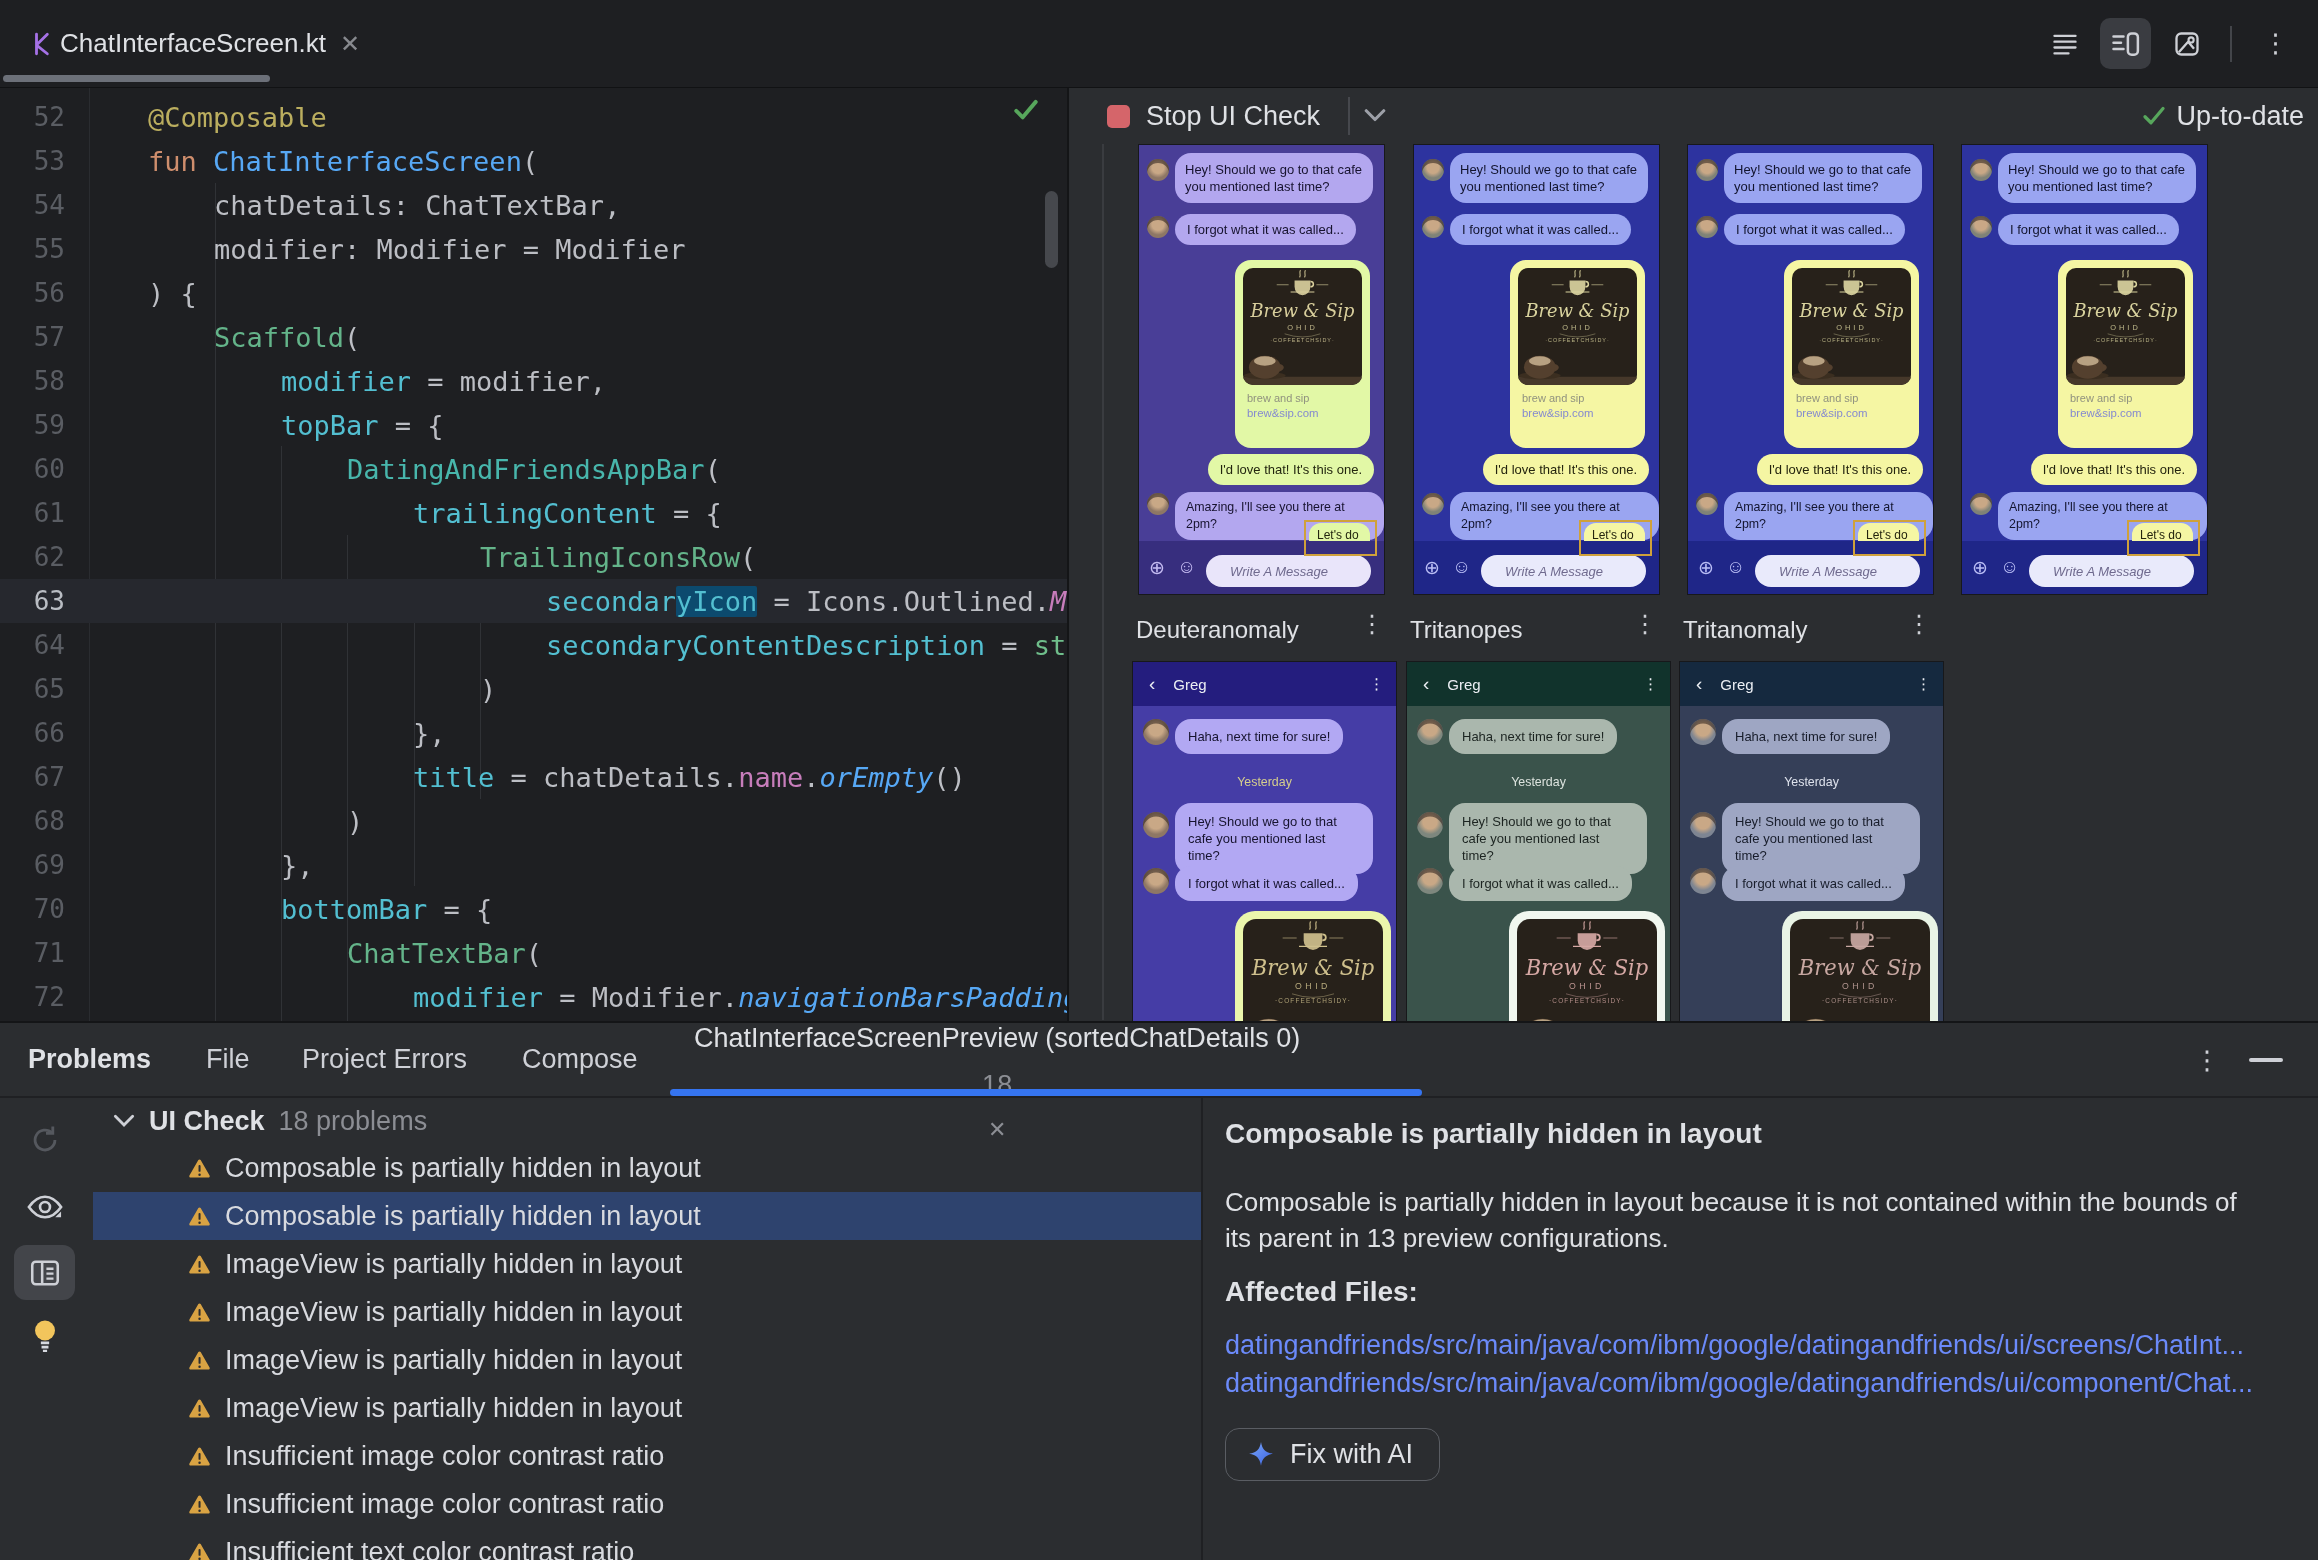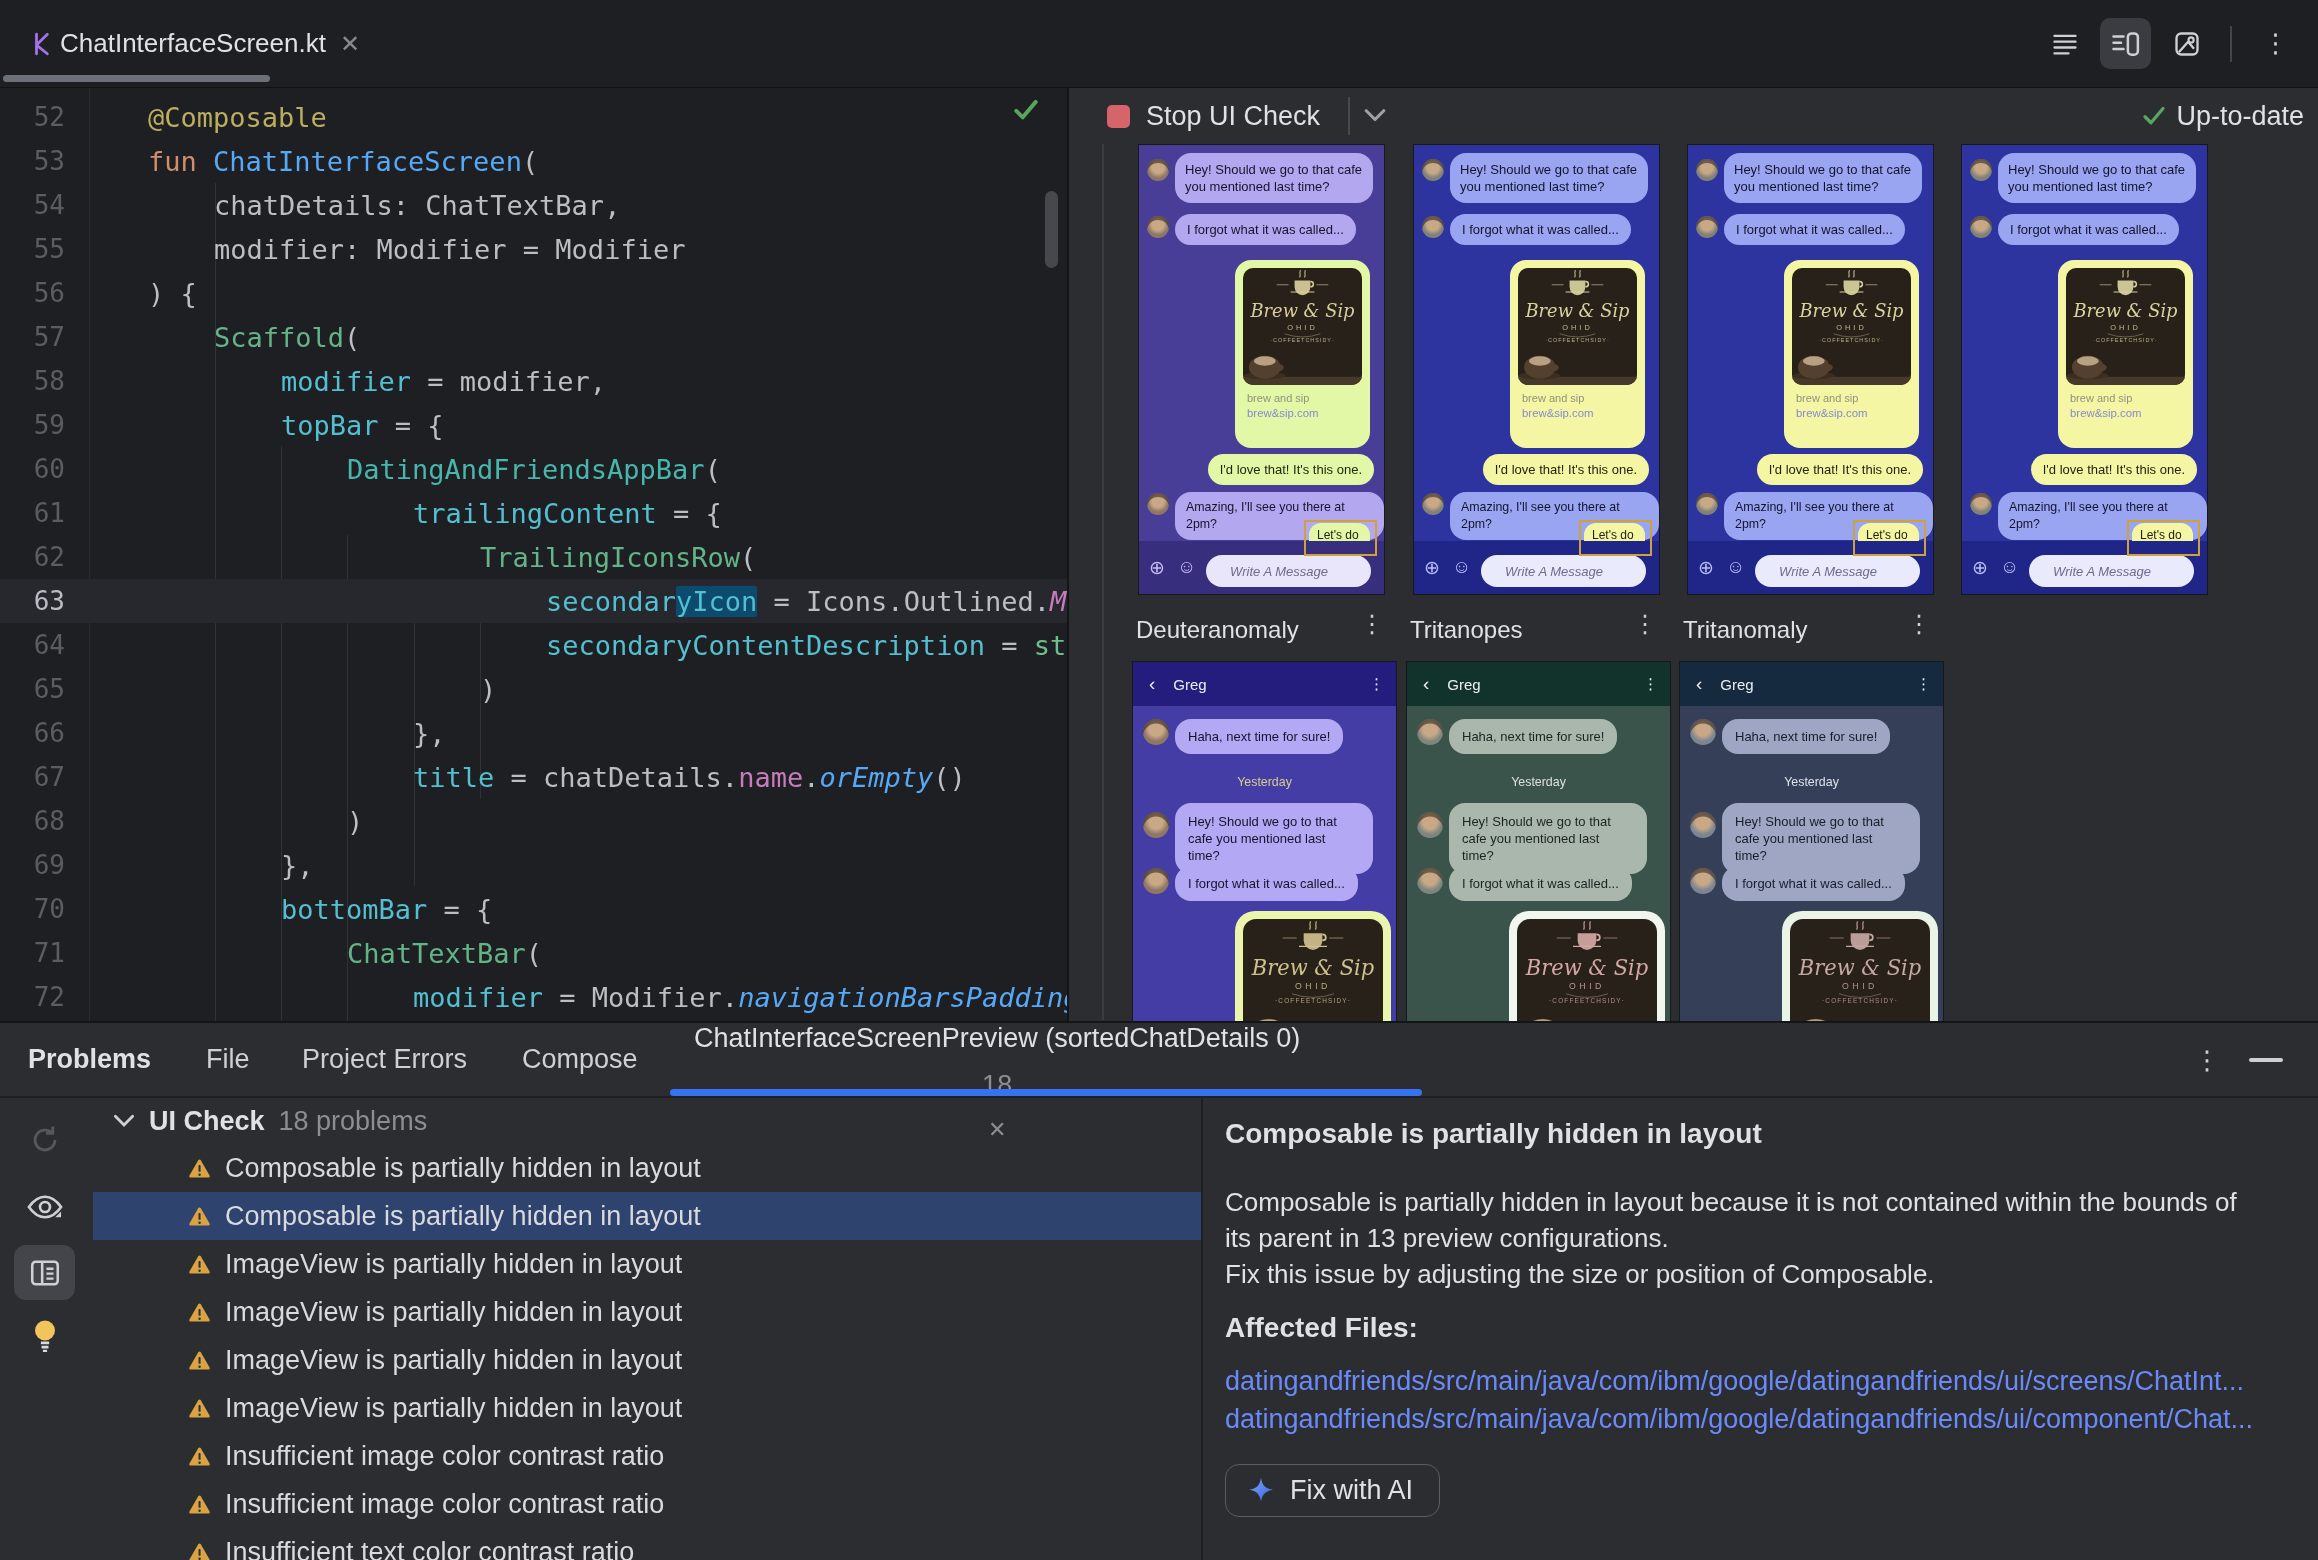--- a/index.html
+++ b/index.html
@@ -614,21 +614,20 @@
           </div>
         </div>
     </div>
 
     <div id="pane-divider"></div>
 
     <div id="detail">
       <div class="dtitle">Composable is partially hidden in layout</div>
       <div class="dline">Composable is partially hidden in layout because it is not contained within the bounds of</div>
       <div class="dline">its parent in 13 preview configurations.</div>
-      <div class="dline">Fix this issue by adjusting the size or position of Composable.</div>
       <div class="aff">Affected Files:</div>
       <div id="dlinks">
           <a class="dlink">datingandfriends/src/main/java/com/ibm/google/datingandfriends/ui/screens/ChatInt...</a>
           <a class="dlink">datingandfriends/src/main/java/com/ibm/google/datingandfriends/ui/component/Chat...</a>
         </div>
       <button id="fixai">
         <svg width="30" height="30" viewBox="0 0 24 24">
           <defs>
               <linearGradient id="sg" x1="0" y1="0" x2="1" y2="1">
                 <stop offset="0" stop-color="#7BA7FB"></stop>

